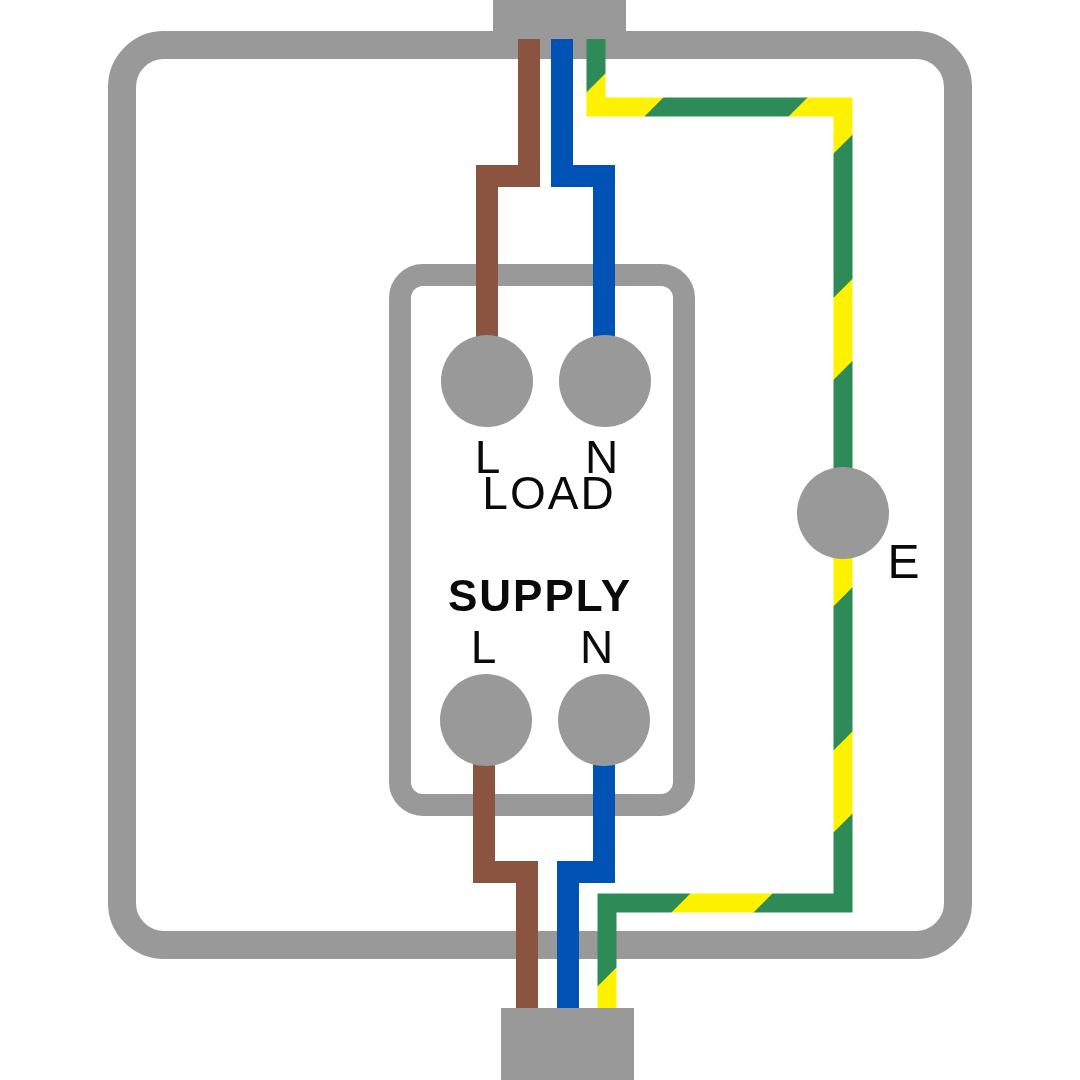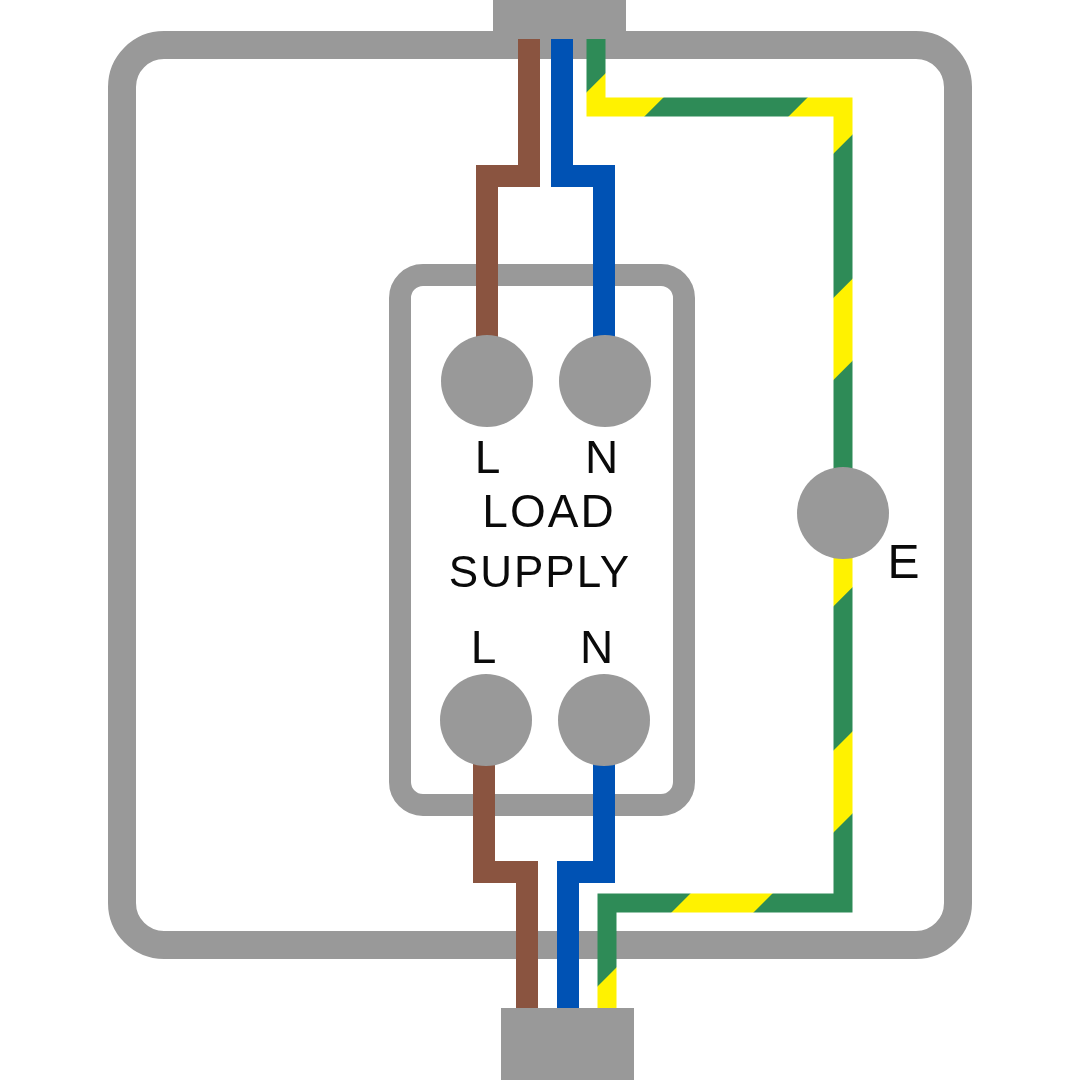--- a/index.html
+++ b/index.html
@@ -53,22 +53,22 @@
   .t-earth{left:797px; top:467px;}
 
   
   .lbl{
     transform:translate(-50%,-50%);
     white-space:nowrap; line-height:1;
     font-size:46px; letter-spacing:1px; color:var(--text);
   }
   .lbl-load-l{left:488px; top:457px;}
   .lbl-load-n{left:602px; top:457px;}
-  .lbl-load-title{left:549px; top:511px; letter-spacing:2px;text-align:center;}
-  .lbl-supply-title{left:540px; top:572px; font-size:44px; letter-spacing:2px;}
+  .lbl-load-title{left:549px; top:493px; letter-spacing:2px;text-align:center;}
+  .lbl-supply-title{left:540px; top:596px; font-size:44px; letter-spacing:2px;font-weight:bold;}
   .lbl-supply-l{left:484px; top:647px;}
   .lbl-supply-n{left:597px; top:647px;}
   .lbl-earth{left:904px; top:562px; font-size:48px;}
 </style>
 </head>
 <body>
 
 <div id="stage">
 
   <div class="abs outer-box"></div>

